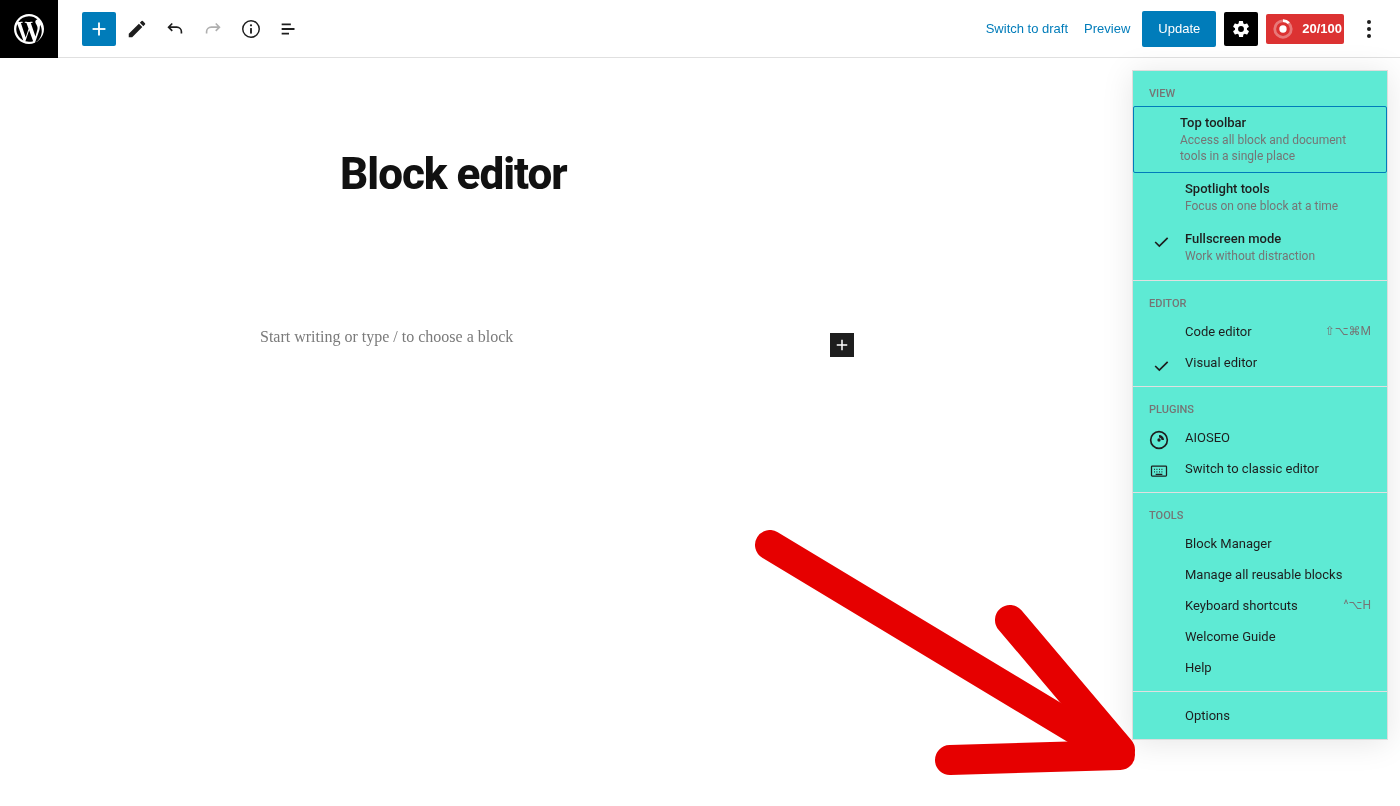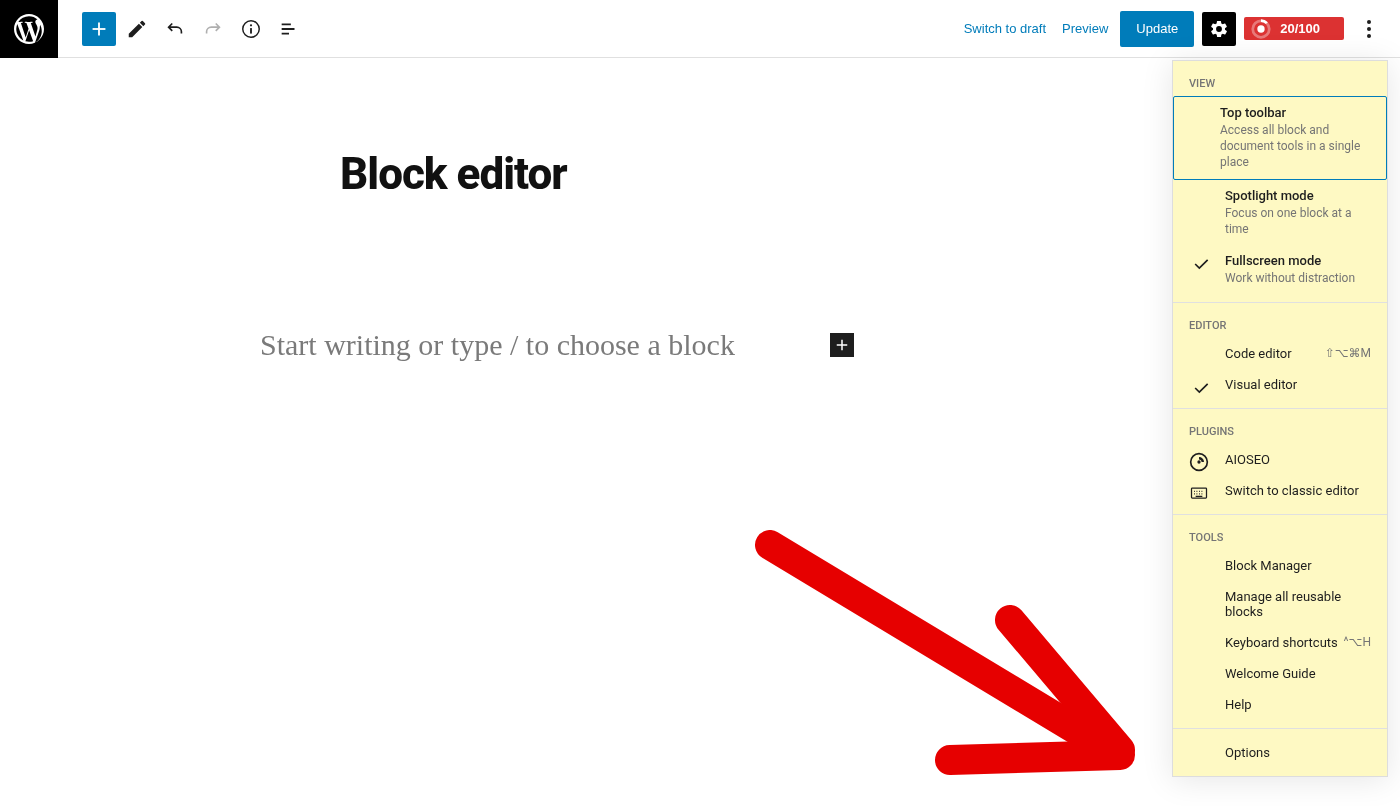--- a/index.html
+++ b/index.html
@@ -8,31 +8,31 @@
   .wp-logo { width: 58px; height: 58px; background: #000; display: flex; align-items: center; justify-content: center; }
   .wp-logo svg { width: 36px; height: 36px; fill: #fff; }
   .tool-left { display: flex; align-items: center; margin-left: 24px; gap: 4px; }
   .sq-btn { width: 34px; height: 34px; border: none; display: flex; align-items: center; justify-content: center; cursor: pointer; background: transparent; border-radius: 2px; }
   .sq-btn.blue { background: #007cba; color: #fff; }
   .sq-btn svg { width: 22px; height: 22px; }
   .tool-right { margin-left: auto; display: flex; align-items: center; gap: 8px; padding-right: 14px; height: 100%; }
   .link-btn { color: #007cba; font-size: 13px; cursor: pointer; border: none; background: none; padding: 6px 4px; }
   .btn-update { background: #007cba; color: #fff; border: none; padding: 0 16px; height: 36px; font-size: 13px; border-radius: 2px; cursor: pointer; }
   .btn-black { width: 34px; height: 34px; background: #000; display: flex; align-items: center; justify-content: center; border-radius: 2px; cursor: pointer; border: none; }
-  .btn-seo { height: 23px; background: #dc3232; color: #fff; display: flex; align-items: center; padding: 0 24px 0 6px; gap: 8px; border-radius: 2px; cursor: pointer; border: none; font-size: 13px; font-weight: 600; }
+  .btn-seo { height: 30px; background: #dc3232; color: #fff; display: flex; align-items: center; padding: 0 2px 0 6px; gap: 8px; border-radius: 2px; cursor: pointer; border: none; font-size: 13px; font-weight: 600; }
   .btn-seo .donut { width: 22px; height: 22px; }
   .kebab { width: 34px; height: 58px; display: flex; align-items: center; justify-content: center; cursor: pointer; border: none; background: none; }
   .kebab svg { width: 4px; height: 18px; fill: #1e1e1e; }
   .canvas { position: absolute; top: 58px; left: 0; right: 0; bottom: 0; }
   .title-block { position: absolute; left: 340px; top: 90px; font-size: 44px; font-weight: 800; letter-spacing: -1px; color: #111; }
-  .para-block { position: absolute; left: 260px; top: 270px; font-size: 30px; color: #7a7a7a; font-family: Georgia, serif; }
+  .para-block { position: absolute; left: 260px; top: 270px; font-size: 16px; color: #7a7a7a; font-family: Georgia, serif; }
   .add-btn { position: absolute; left: 830px; top: 275px; width: 24px; height: 24px; background: #1e1e1e; display: flex; align-items: center; justify-content: center; cursor: pointer; border: none; }
   .add-btn svg { width: 18px; height: 18px; stroke: #fff; }
   
-  .dropdown { position: absolute; top: 60px; right: 12px; width: 216px; background: #fef9c3; border: 1px solid #ddd; box-shadow: 0 3px 30px rgba(0,0,0,0.1); }
+  .dropdown { position: absolute; top: 70px; right: 12px; width: 256px; background: #5eead4; border: 1px solid #ddd; box-shadow: 0 3px 30px rgba(0,0,0,0.1); }
   .dd-section { border-bottom: 1px solid #e0e0e0; padding: 8px 0; }
   .dd-section:last-child { border-bottom: none; }
   .dd-header { font-size: 11px; font-weight: 500; color: #757575; text-transform: uppercase; padding: 8px 16px 6px; }
   .dd-item { padding: 8px 16px 8px 52px; position: relative; cursor: pointer; font-size: 13px; color: #1e1e1e; }
   .dd-item .sub { color: #757575; font-size: 12px; margin-top: 2px; line-height: 1.35; }
   .dd-item .check { position: absolute; left: 18px; top: 9px; width: 20px; height: 20px; }
   .dd-item .check svg { width: 20px; height: 20px; stroke: #1e1e1e; fill: none; stroke-width: 2; }
   .dd-item.selected { margin: 0 0; border: 1.5px solid #007cba; border-radius: 2px; padding-left: 46px; }
   .dd-item .shortcut { position: absolute; right: 16px; top: 8px; color: #757575; font-size: 12px; }
   .dd-item .plugin-icon { position: absolute; left: 16px; top: 8px; width: 20px; height: 20px; }
@@ -121,21 +121,21 @@
 
 <div class="dropdown">
 
   <div class="dd-section">
     <div class="dd-header">View</div>
     <div class="dd-item selected">
       <div style="font-weight:500">Top toolbar</div>
       <div class="sub">Access all block and document tools in a single place</div>
     </div>
     <div class="dd-item">
-      <div style="font-weight:500">Spotlight mode</div>
+      <div style="font-weight:500">Spotlight tools</div>
       <div class="sub">Focus on one block at a time</div>
     </div>
     <div class="dd-item">
       <span class="check"><svg viewBox="0 0 24 24">
             <path d="M5 12l5 5L20 7"></path>
           </svg></span>
       <div style="font-weight:500">Fullscreen mode</div>
       <div class="sub">Work without distraction</div>
     </div>
   </div>

